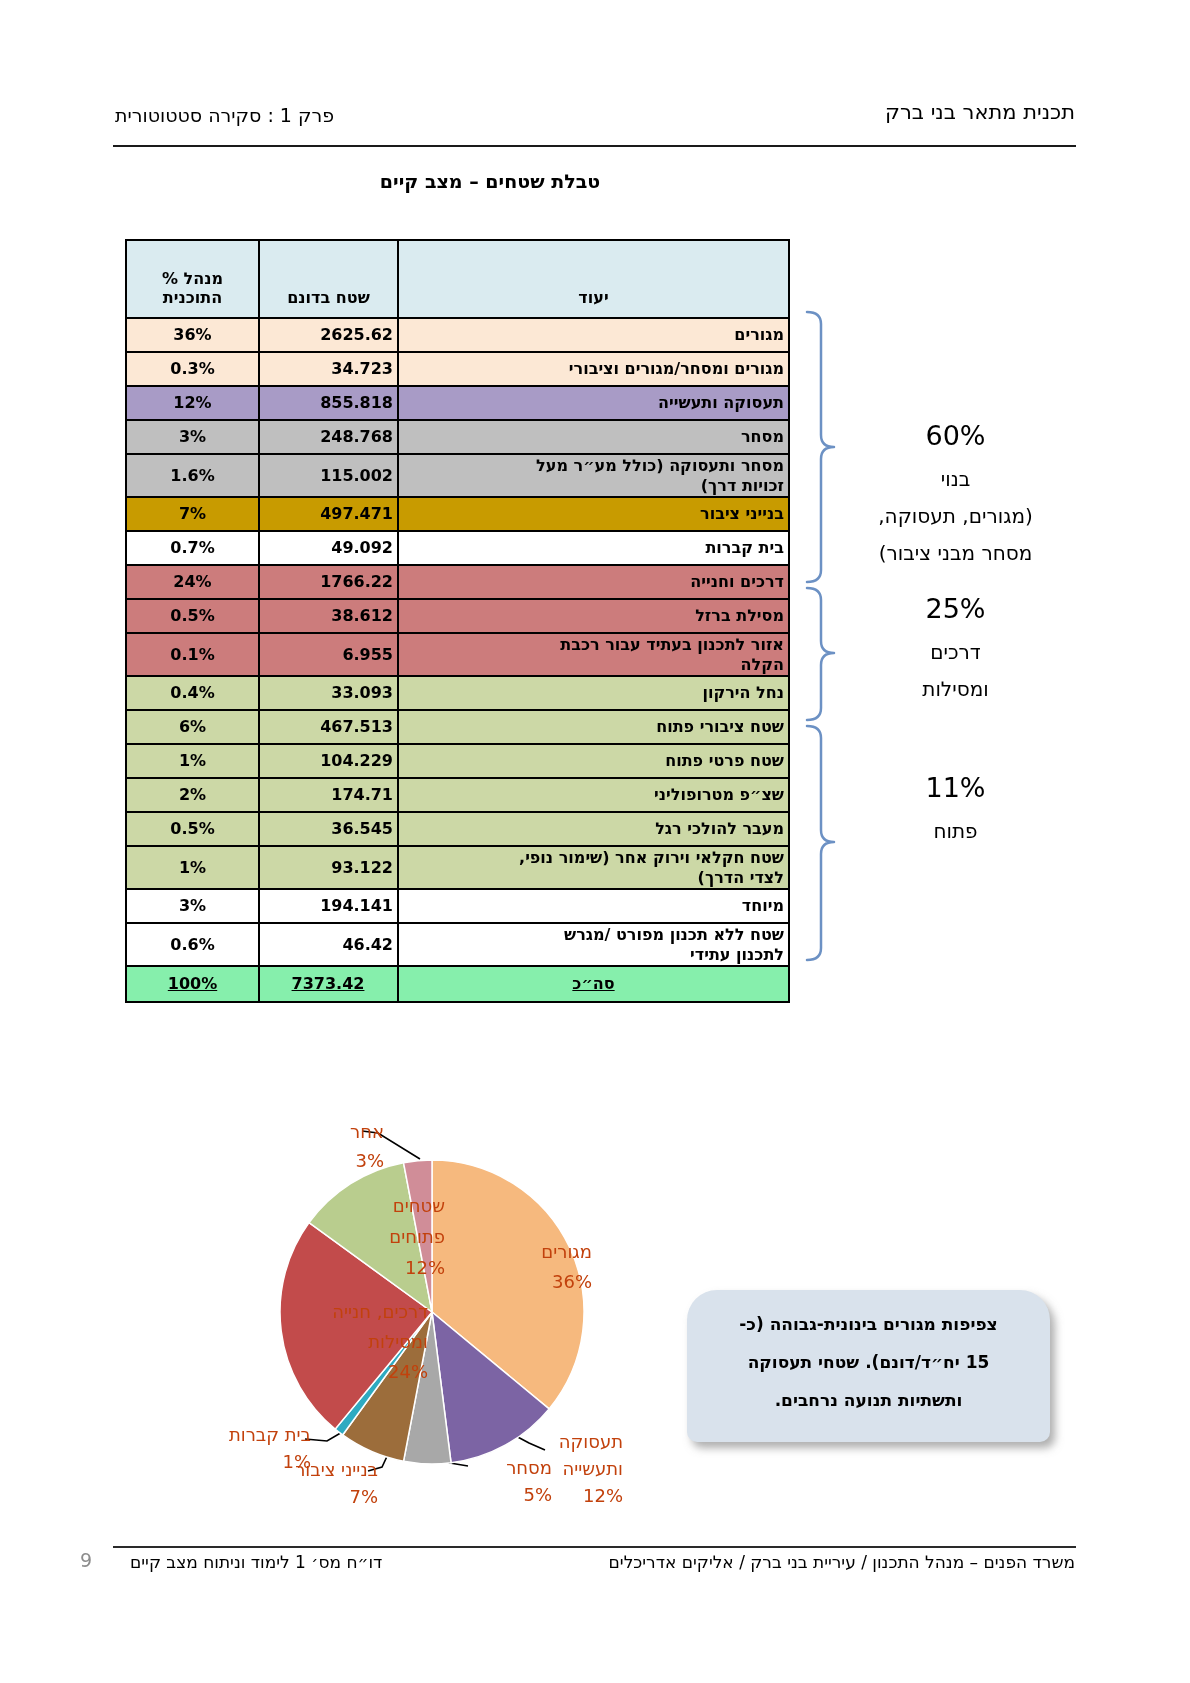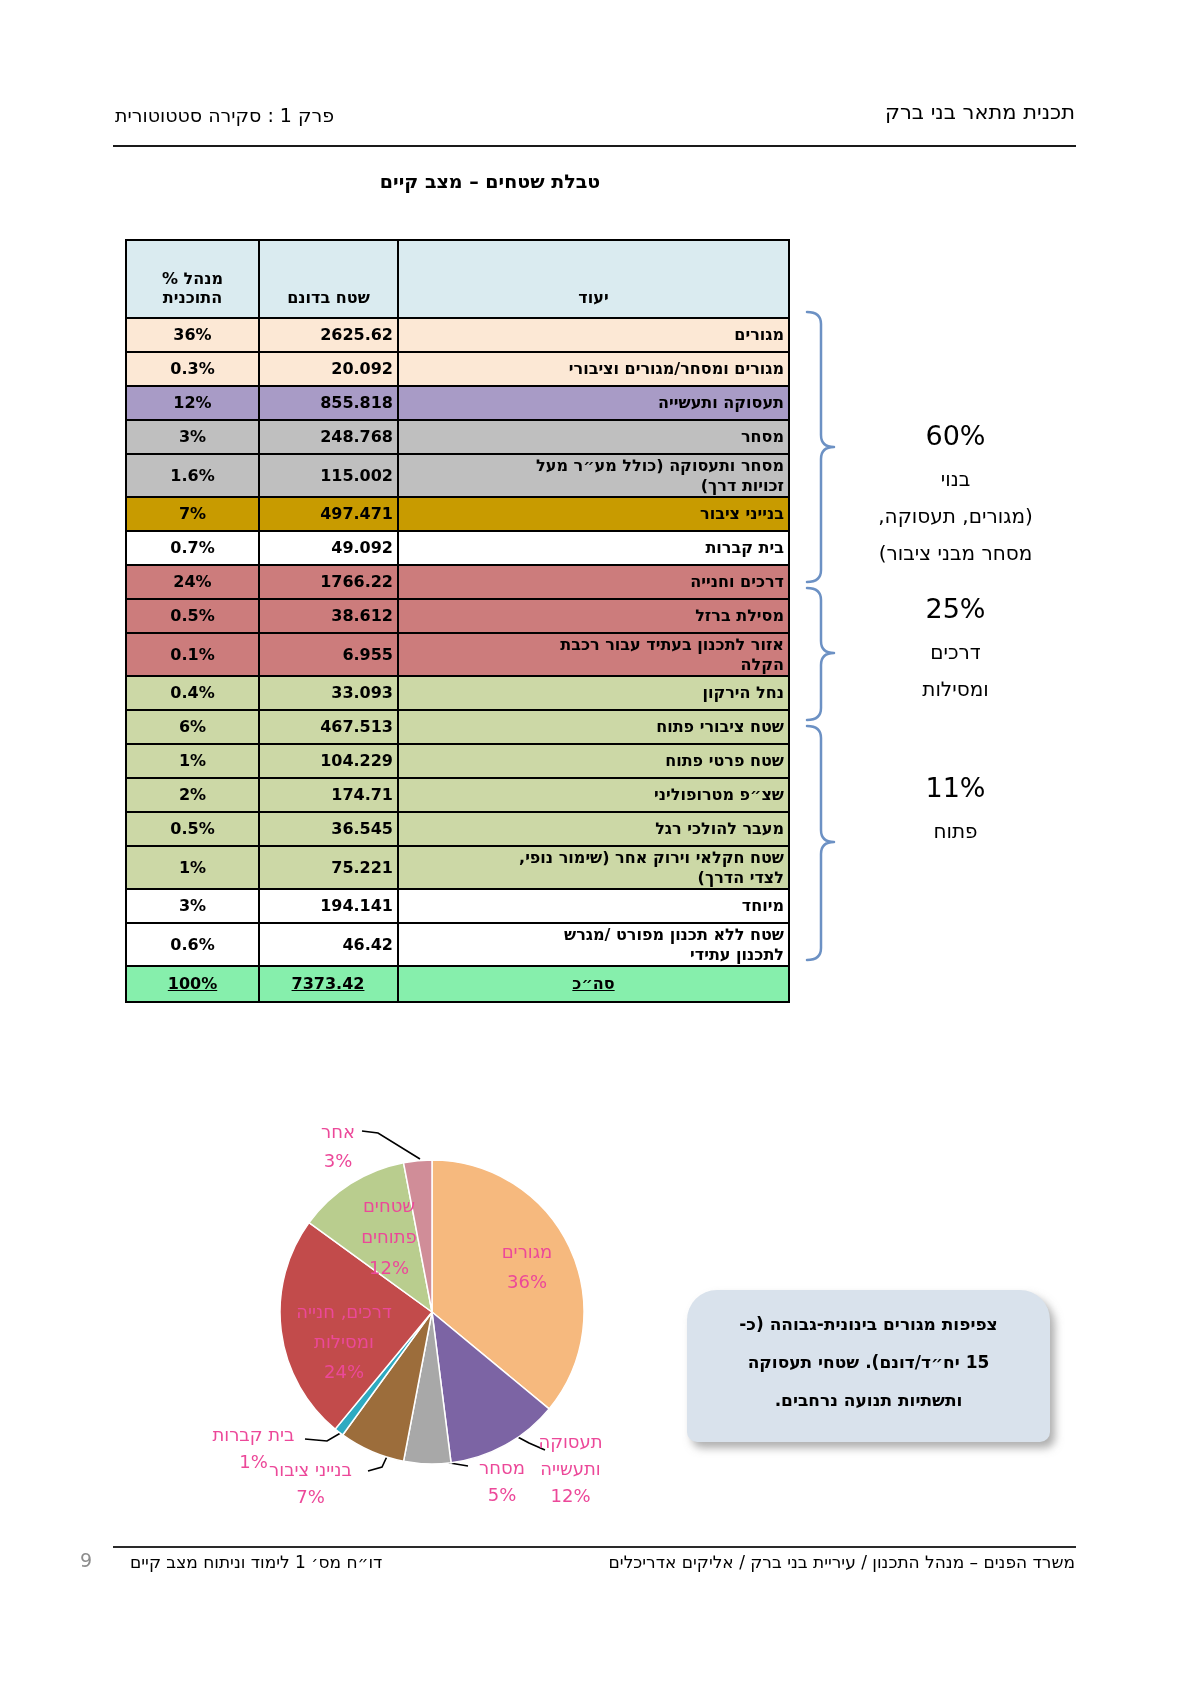--- a/index.html
+++ b/index.html
@@ -31,22 +31,22 @@
   .group-label{position:absolute;left:828px;width:255px;text-align:center;direction:rtl;}
   .group-pct{font-size:27px;}
   .group-lines{font-size:20px;line-height:37px;margin-top:10px;white-space:pre-line;}
   #group-open .group-lines{margin-top:10px;}
 
   
   .overlay{top:0;left:0;pointer-events:none;}
 
   
   .pie-svg{top:1142px;left:262px;}
-  .pie-label{position:absolute;text-align:center;direction:rtl;font-size:18px;
-             white-space:pre-line;color:#ec4899;}
+  .pie-label{position:absolute;text-align:right;direction:rtl;font-size:18px;
+             white-space:pre-line;color:#c2410c;}
 
   
   .note-box{top:1290px;left:687px;width:363px;height:152px;border-radius:30px 30px 10px 10px;
             box-shadow:5px 6px 8px rgba(110,110,110,.55);direction:rtl;text-align:center;
             font-size:17px;font-weight:700;line-height:38px;padding-top:15px;box-sizing:border-box;
             white-space:pre-line;}
 
   
   .ftr-rule{top:1546px;left:113px;width:963px;height:2px;background:#2a2a2a;}
   .ftr-right{top:1552px;right:115px;font-size:17px;direction:rtl;}
@@ -79,21 +79,21 @@
         </tr>
       </thead>
       <tbody id="tbl-body">
           <tr style="background: rgb(252, 232, 213);">
             <td class="c-use">מגורים</td>
             <td class="c-dunam">2625.62</td>
             <td class="c-pct">36%</td>
           </tr>
           <tr style="background: rgb(252, 232, 213);">
             <td class="c-use">מגורים ומסחר/מגורים וציבורי</td>
-            <td class="c-dunam">20.092</td>
+            <td class="c-dunam">34.723</td>
             <td class="c-pct">0.3%</td>
           </tr>
           <tr style="background: rgb(168, 155, 198);">
             <td class="c-use">תעסוקה ותעשייה</td>
             <td class="c-dunam">855.818</td>
             <td class="c-pct">12%</td>
           </tr>
           <tr style="background: rgb(191, 191, 191);">
             <td class="c-use">מסחר</td>
             <td class="c-dunam">248.768</td>
@@ -152,21 +152,21 @@
             <td class="c-pct">2%</td>
           </tr>
           <tr style="background: rgb(204, 216, 166);">
             <td class="c-use">מעבר להולכי רגל</td>
             <td class="c-dunam">36.545</td>
             <td class="c-pct">0.5%</td>
           </tr>
           <tr style="background: rgb(204, 216, 166);">
             <td class="c-use">שטח חקלאי וירוק אחר (שימור נופי,
 לצדי הדרך)</td>
-            <td class="c-dunam">75.221</td>
+            <td class="c-dunam">93.122</td>
             <td class="c-pct">1%</td>
           </tr>
           <tr style="background: rgb(255, 255, 255);">
             <td class="c-use">מיוחד</td>
             <td class="c-dunam">194.141</td>
             <td class="c-pct">3%</td>
           </tr>
           <tr style="background: rgb(255, 255, 255);">
             <td class="c-use">שטח ללא תכנון מפורט /מגרש
 לתכנון עתידי</td>

